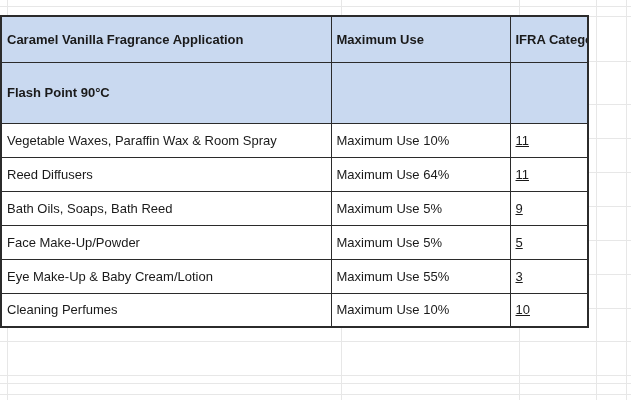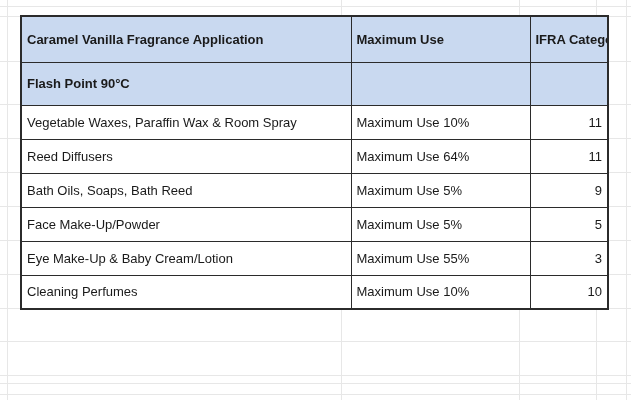--- a/index.html
+++ b/index.html
@@ -10,21 +10,21 @@
     background: #ffffff;
     overflow: hidden;
     font-family: "Liberation Sans", "DejaVu Sans", sans-serif;
   }
   
   .gridlayer { position: absolute; inset: 0; }
   .gl-h { position: absolute; left: 0; width: 631px; height: 1px; background: #e7e7e7; }
   .gl-v { position: absolute; top: 0; height: 400px; width: 1px; background: #e7e7e7; }
 
   
-  .tblwrap { position: absolute; left: 10px; top: 15px; padding-left: 10px; }
+  .tblwrap { position: absolute; left: 0; top: 15px; }
   table.tbl {
     border-collapse: collapse;
     table-layout: fixed;
     width: 587px;
     background: #ffffff;
     border: 2px solid #2b2b2b;
   }
   table.tbl td {
     border: 1.5px solid #2b2b2b;
     padding: 0 5px;
@@ -32,25 +32,25 @@
     color: #1a1a1a;
     vertical-align: middle;
     overflow: hidden;
     white-space: nowrap;
     box-sizing: border-box;
   }
   col.c-app  { width: 330px; }
   col.c-max  { width: 179px; }
   col.c-ifra { width: 78px; }
   tr.r-hdr  { height: 46px; }
-  tr.r-sub  { height: 43px; }
+  tr.r-sub  { height: 61px; }
   tr.r-data { height: 34px; }
   .fill-blue { background: #c9d9f0; }
   .bold { font-weight: bold; }
-  td.ifra-cell { text-align: right; padding: 0 4px; }
+  td.ifra-cell { text-align: left; padding: 0 4px; text-decoration: underline; }
   td.ifra-hdr {
     text-align: center;
     white-space: normal;
     line-height: 1.5;
     font-weight: bold;
     padding: 1px 8px;
   }
 </style>
 </head>
 <body>

